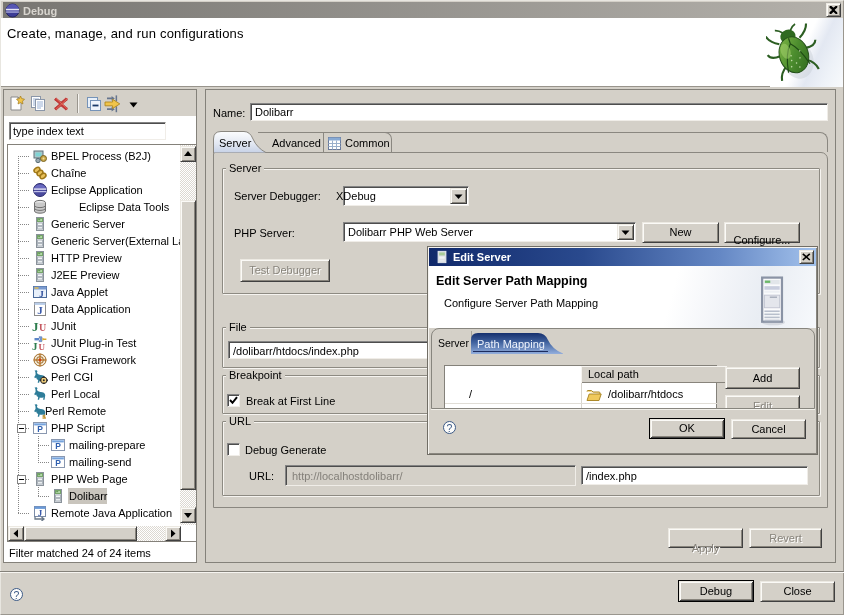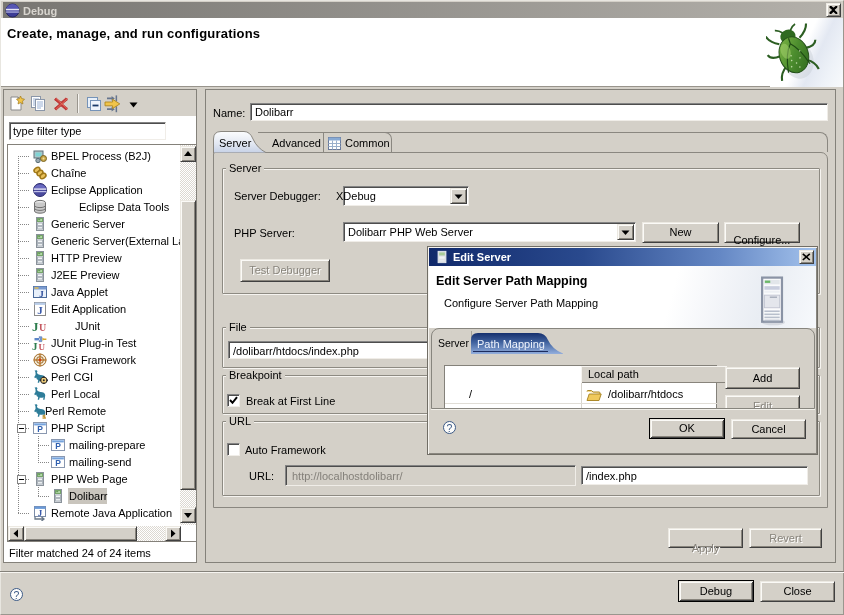--- a/index.html
+++ b/index.html
@@ -33,21 +33,21 @@
     <rect x="1" y="6.2" width="14" height="1.6" fill="#e4e4f4"></rect>
     <rect x="1" y="9" width="14" height="1.3" fill="#b6b6e2"></rect>
   </svg>
 <div class="lbl" style="left:23px;top:5px;font-weight:bold;color:#d8d5cf;">Debug</div>
 <div class="btn" style="left:826px;top:3px;width:15px;height:14px;"><svg width="9" height="8" viewBox="0 0 9 8" style="margin-top:2px">
       <path d="M1 0 L4.5 3 L8 0 M1 8 L4.5 4.5 L8 8" stroke="#000" stroke-width="1.8" fill="none"></path>
       <path d="M0.8 0.8 L7.8 7 M7.8 0.8 L0.8 7" stroke="#000" stroke-width="1.6"></path>
     </svg></div>
 <div class="ab" style="left:1px;top:18px;width:842px;height:69px;background:#ffffff;border-bottom:1px solid #98948c;"></div>
 <div class="ab" style="left:770px;top:18px;width:73px;height:69px;background:linear-gradient(115deg,#ffffff 0 45%,#e3e8f2 62%,#eef2f8 80%,#f8fafc 100%);"></div>
-<div class="lbl" style="left:7px;top:27px;font-size:13px;font-weight:bold;letter-spacing:0.2px;">Create, manage, and run configurations</div>
+<div class="lbl" style="left:7px;top:27px;font-size:13px;font-weight:normal;letter-spacing:0.2px;">Create, manage, and run configurations</div>
 <svg class="ab" style="left:766px;top:23px" width="54" height="60" viewBox="0 0 56 62">
     <defs>
       <linearGradient id="bug" x1="0" y1="0" x2="1" y2="1">
         <stop offset="0" stop-color="#86bb4a"></stop>
         <stop offset="0.5" stop-color="#4c8d2e"></stop>
         <stop offset="1" stop-color="#2e661c"></stop>
       </linearGradient>
     </defs>
     <ellipse cx="33" cy="38" rx="16" ry="20" fill="#c9cfd8" opacity="0.5" transform="rotate(-18 33 38)"></ellipse>
     <g transform="rotate(-18 28 30)">
@@ -110,21 +110,21 @@
       <path d="M3 13.3 h4.6 v-1.5 l3.2 2.4 -3.2 2.4 v-1.5 h-4.6 z"></path>
       <rect x="11.6" y="0.4" width="1.5" height="6"></rect>
       <rect x="11.6" y="11.2" width="1.5" height="6"></rect>
     </g>
     <path d="M1 7 h7.6 v-2.7 l7.2 4.6 -7.2 4.6 v-2.7 h-7.6 z" fill="#f0c44a" stroke="#b08820" stroke-width="0.9"></path>
   </svg>
 <svg class="ab" style="left:129px;top:102px" width="9" height="6" viewBox="0 0 9 6">
     <path d="M0.5 0.5 h8 l-4 5 z" fill="#000"></path>
   </svg>
 <div class="inp" style="left:9px;top:122px;width:157px;height:18px;"></div>
-<div class="lbl" style="left:13px;top:125px;">type filter type</div>
+<div class="lbl" style="left:13px;top:125px;">type index text</div>
 <div class="ab" style="left:7px;top:144px;width:190px;height:398px;border:1px solid #84817a;background:#fff;overflow:hidden;"></div>
 <div class="ab" style="left:8px;top:145px;width:172px;height:380px;overflow:hidden;background:#fff;">
 <div class="dotv" style="left:10px;top:11px;height:358px;"></div>
 <div class="dotv" style="left:30px;top:291px;height:26px;"></div>
 <div class="dotv" style="left:30px;top:342px;height:9px;"></div>
 <div class="trow" style="top:3px;">
 <div class="doth" style="left:10px;top:8px;width:12px;"></div>
 </div>
 <svg style="position:absolute;left:24px;top:3px" width="16" height="16" viewBox="0 0 16 16">
       <rect x="2" y="3" width="9" height="7" fill="#b8c4c8" stroke="#5a7078"></rect>
@@ -221,29 +221,29 @@
     </svg>
 <div class="ttxt" style="left:43px;top:141px;">Java Applet</div>
 <div class="trow" style="top:156px;">
 <div class="doth" style="left:10px;top:8px;width:12px;"></div>
 </div>
 <svg style="position:absolute;left:24px;top:156px" width="16" height="16" viewBox="0 0 16 16">
       <rect x="2.5" y="1.5" width="11" height="13" fill="#ffffff" stroke="#8a8a8a"></rect>
       <rect x="2.5" y="1.5" width="11" height="2.4" fill="#b8cce8"></rect>
       <text x="8" y="12.8" font-family="Liberation Serif,serif" font-size="11" font-weight="bold" fill="#3a5aaa" text-anchor="middle">J</text>
     </svg>
-<div class="ttxt" style="left:43px;top:158px;">Edit Application</div>
+<div class="ttxt" style="left:43px;top:158px;">Data Application</div>
 <div class="trow" style="top:173px;">
 <div class="doth" style="left:10px;top:8px;width:12px;"></div>
 </div>
 <svg style="position:absolute;left:24px;top:173px" width="16" height="16" viewBox="0 0 16 16">
       <text x="0" y="12.5" font-family="Liberation Serif,serif" font-size="13" font-weight="bold" fill="#2e7d4e">J</text>
       <text x="7" y="13" font-family="Liberation Serif,serif" font-size="10" font-weight="bold" fill="#c4565e">U</text>
     </svg>
-<div class="ttxt" style="left:43px;top:175px;margin-left:24px;">JUnit</div>
+<div class="ttxt" style="left:43px;top:175px;">JUnit</div>
 <div class="trow" style="top:190px;">
 <div class="doth" style="left:10px;top:8px;width:12px;"></div>
 </div>
 <svg style="position:absolute;left:24px;top:190px" width="16" height="16" viewBox="0 0 16 16">
       <rect x="2.5" y="3" width="4.5" height="2.4" fill="#5b85c8"></rect>
       <path d="M7 1.8 L9.8 1.8 L9.8 6.6 L7 6.6 L8.2 4.2 Z" fill="#7aa2dc" stroke="#4a6aa8" stroke-width="0.6"></path>
       <path d="M10.4 2.6 L12.8 4.2 L10.4 5.8 Z M12 3.4 h2.4 v1.6 h-2.4 z" fill="#d8a828"></path>
       <text x="0" y="15" font-family="Liberation Serif,serif" font-size="11" font-weight="bold" fill="#2e7d4e">J</text>
       <text x="6.4" y="15.4" font-family="Liberation Serif,serif" font-size="9" font-weight="bold" fill="#c4565e">U</text>
     </svg>
@@ -443,21 +443,21 @@
 <div class="glbl" style="left:226px;top:370px;">Breakpoint</div>
 <div class="chk" style="left:227px;top:394px;">
     <svg width="11" height="11" viewBox="0 0 11 11" style="display:block;margin:0">
       <path d="M2 5 L4.5 7.8 L9 2.2" stroke="#000" stroke-width="2" fill="none"></path>
     </svg>
   </div>
 <div class="lbl" style="left:246px;top:395px;">Break at First Line</div>
 <div class="grp" style="left:222px;top:421px;width:598px;height:75px;"></div>
 <div class="glbl" style="left:226px;top:416px;">URL</div>
 <div class="chk" style="left:227px;top:443px;"></div>
-<div class="lbl" style="left:245px;top:444px;">Auto Framework</div>
+<div class="lbl" style="left:245px;top:444px;">Debug Generate</div>
 <div class="lbl" style="left:249px;top:470px;">URL:</div>
 <div class="inp gray" style="left:285px;top:465px;width:291px;height:21px;"></div>
 <div class="lbl" style="left:292px;top:470px;color:#84807a;">http://localhostdolibarr/</div>
 <div class="inp" style="left:581px;top:466px;width:227px;height:19px;"></div>
 <div class="lbl" style="left:586px;top:470px;">/index.php</div>
 <div class="btn dis" style="left:668px;top:528px;width:75px;height:20px;">
     <div style="margin-top:13px">Apply</div>
   </div>
 <div class="btn dis" style="left:749px;top:528px;width:73px;height:20px;">
     <div style="margin-top:3px">Revert</div>

